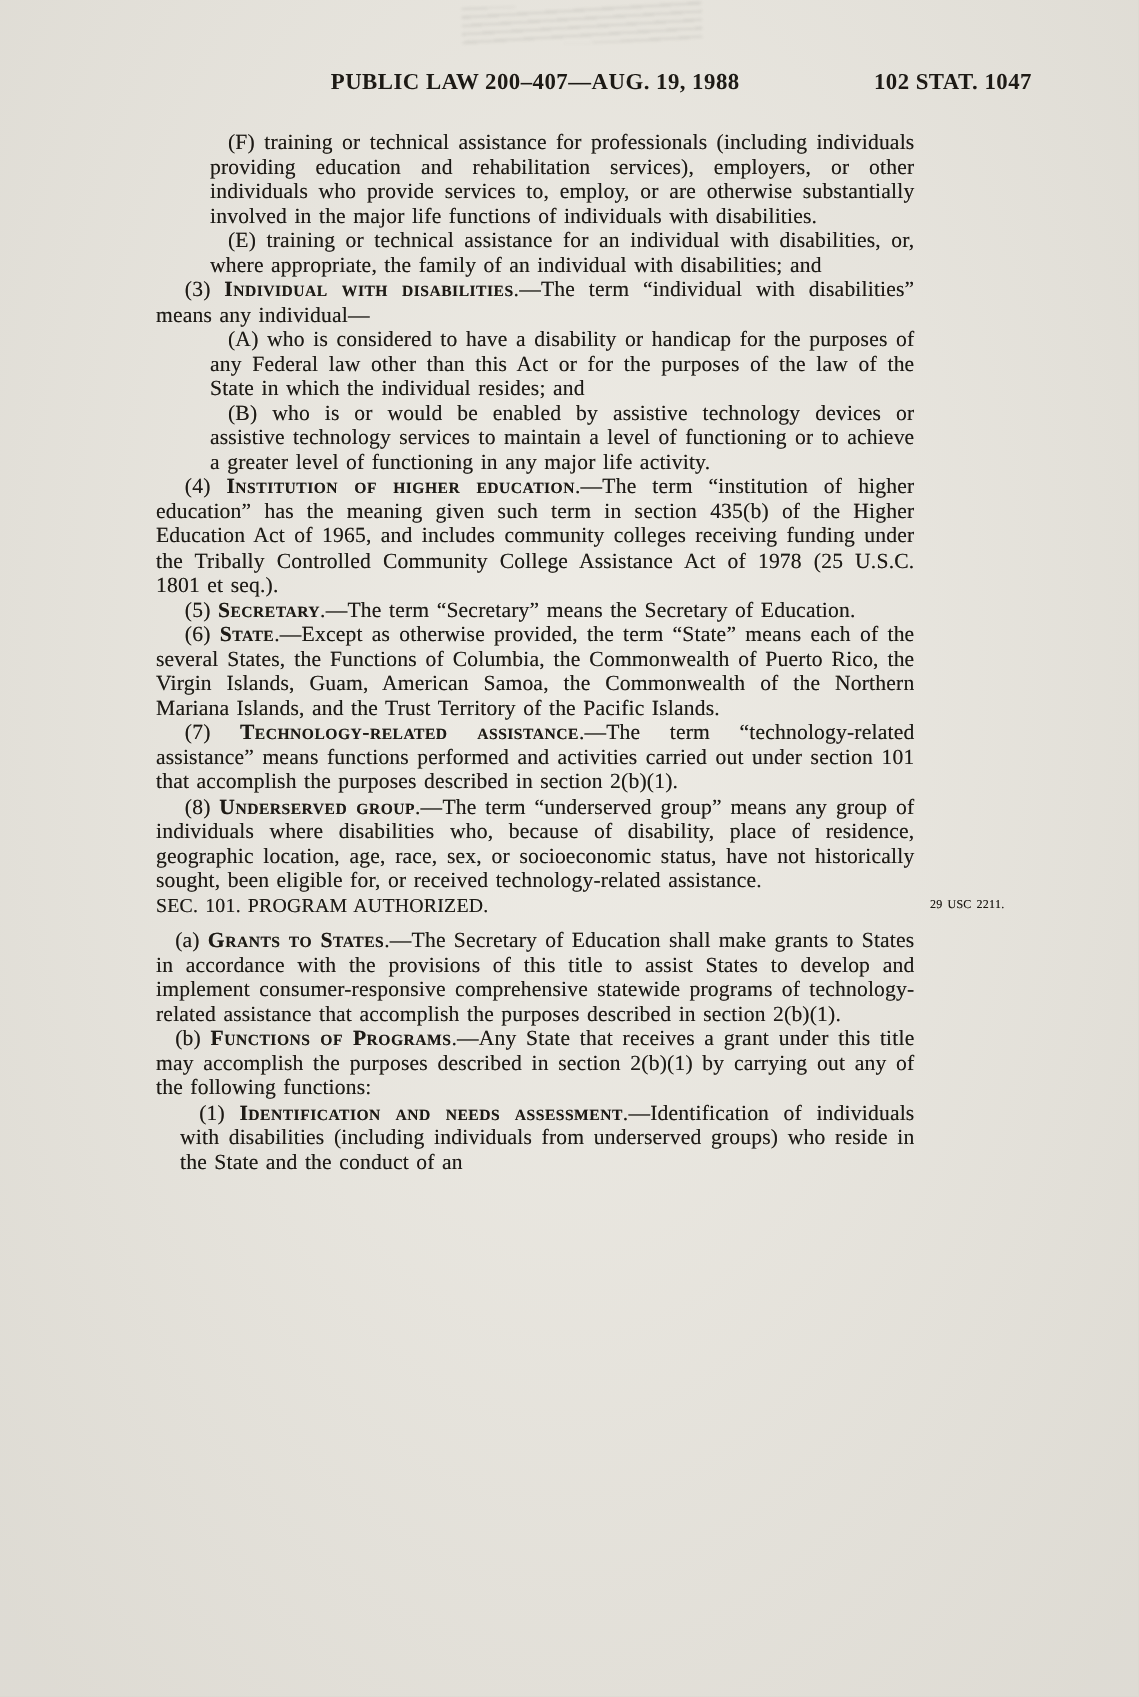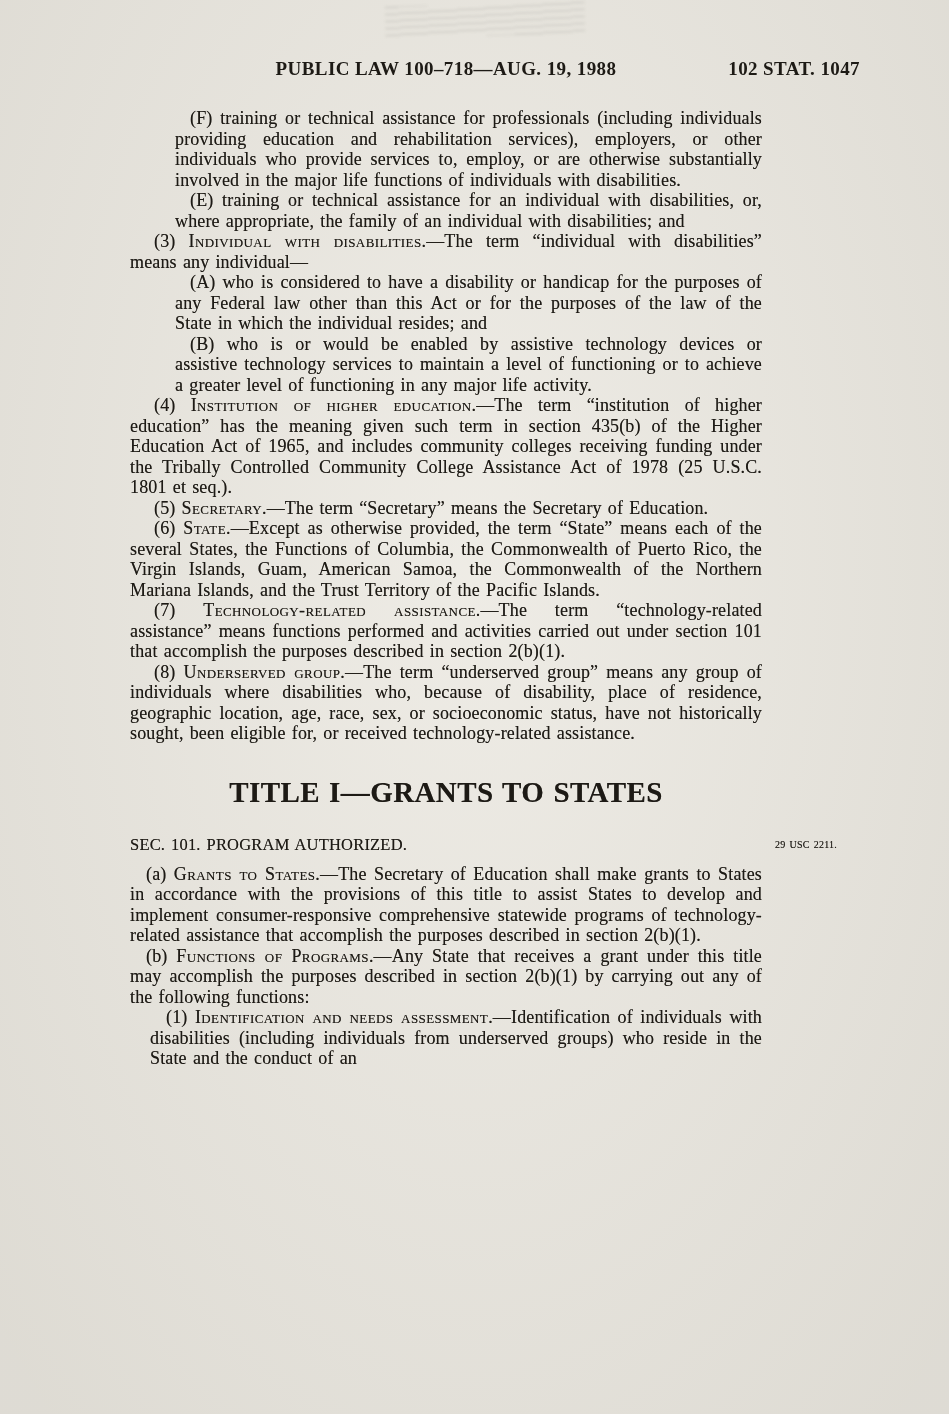--- a/index.html
+++ b/index.html
@@ -67,20 +67,21 @@
     text-shadow: 0 0 0.4px rgba(25,22,16,0.55);
   }
   .para { margin: 0; }
   .l0 { margin-left: 0;    text-indent: 24px; }
   .l1 { margin-left: 20px; text-indent: 16px; }
   .l2 { margin-left: 45px; text-indent: 15px; }
   .la { margin-left: 0;    text-indent: 16px; }
   .sc {
     font-variant: small-caps;
     letter-spacing: 0.4px;
+    font-weight: bold;
   }
   .title-heading {
     margin: 38px 0 32px 0;
     text-align: center;
     font-weight: bold;
     font-size: 29px;
     letter-spacing: 0.4px;
     text-indent: 0;
   }
   .section-row {
@@ -107,40 +108,39 @@
   }
 </style>
 </head>
 <body>
 
 <div class="page">
 
   <div class="scan-smudge"></div>
 
   <div class="header">
-    <div class="header-left">PUBLIC LAW 100–718—AUG. 19, 1988</div>
+    <div class="header-left">PUBLIC LAW 200–407—AUG. 19, 1988</div>
     <div class="header-right">102 STAT. 1047</div>
   </div>
 
   <div class="content">
 
     <div>
         <p class="para l2"><span>(F) training or technical assistance for professionals (including individuals providing education and rehabilitation services), employers, or other individuals who provide services to, employ, or are otherwise substantially involved in the major life functions of individuals with disabilities.</span></p>
         <p class="para l2"><span>(E) training or technical assistance for an individual with disabilities, or, where appropriate, the family of an individual with disabilities; and</span></p>
         <p class="para l0"><span>(3) </span><span class="sc">Individual with disabilities</span><span>.—The term “individual with disabilities” means any individual—</span></p>
         <p class="para l2"><span>(A) who is considered to have a disability or handicap for the purposes of any Federal law other than this Act or for the purposes of the law of the State in which the individual resides; and</span></p>
         <p class="para l2"><span>(B) who is or would be enabled by assistive technology devices or assistive technology services to maintain a level of functioning or to achieve a greater level of functioning in any major life activity.</span></p>
         <p class="para l0"><span>(4) </span><span class="sc">Institution of higher education</span><span>.—The term “institution of higher education” has the meaning given such term in section 435(b) of the Higher Education Act of 1965, and includes community colleges receiving funding under the Tribally Controlled Community College Assistance Act of 1978 (25 U.S.C. 1801 et seq.).</span></p>
         <p class="para l0"><span>(5) </span><span class="sc">Secretary</span><span>.—The term “Secretary” means the Secretary of Education.</span></p>
         <p class="para l0"><span>(6) </span><span class="sc">State</span><span>.—Except as otherwise provided, the term “State” means each of the several States, the Functions of Columbia, the Commonwealth of Puerto Rico, the Virgin Islands, Guam, American Samoa, the Commonwealth of the Northern Mariana Islands, and the Trust Territory of the Pacific Islands.</span></p>
         <p class="para l0"><span>(7) </span><span class="sc">Technology-related assistance</span><span>.—The term “technology-related assistance” means functions performed and activities carried out under section 101 that accomplish the purposes described in section 2(b)(1).</span></p>
         <p class="para l0"><span>(8) </span><span class="sc">Underserved group</span><span>.—The term “underserved group” means any group of individuals where disabilities who, because of disability, place of residence, geographic location, age, race, sex, or socioeconomic status, have not historically sought, been eligible for, or received technology-related assistance.</span></p>
       </div>
 
-    <div class="title-heading">TITLE I—GRANTS TO STATES</div>
 
     <div class="section-row">
       <span class="section-heading">SEC. 101. PROGRAM AUTHORIZED.</span>
       <span class="margin-note">29 USC 2211.</span>
     </div>
 
     <div>
         <p class="para la"><span>(a) </span><span class="sc">Grants to States</span><span>.—The Secretary of Education shall make grants to States in accordance with the provisions of this title to assist States to develop and implement consumer-responsive comprehensive statewide programs of technology-related assistance that accomplish the purposes described in section 2(b)(1).</span></p>
         <p class="para la"><span>(b) </span><span class="sc">Functions of Programs</span><span>.—Any State that receives a grant under this title may accomplish the purposes described in section 2(b)(1) by carrying out any of the following functions:</span></p>
         <p class="para l1"><span>(1) </span><span class="sc">Identification and needs assessment</span><span>.—Identification of individuals with disabilities (including individuals from underserved groups) who reside in the State and the conduct of an</span></p>

